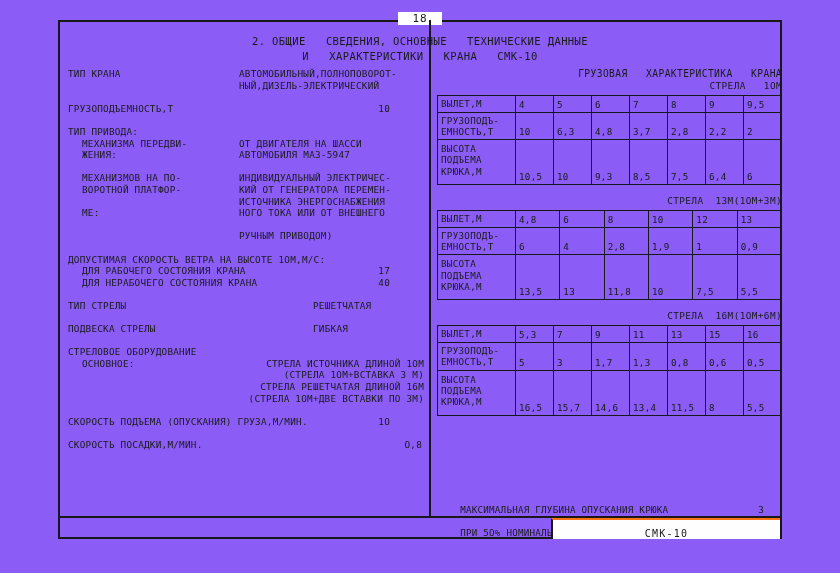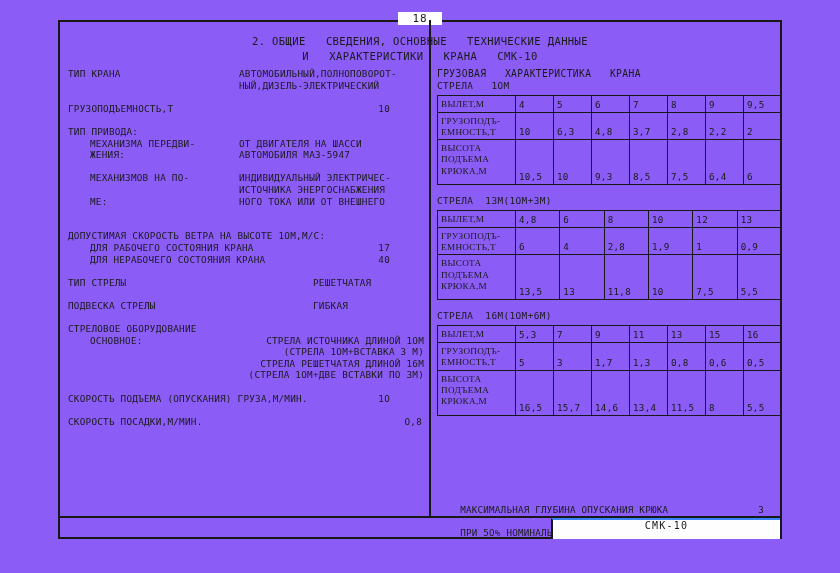--- a/index.html
+++ b/index.html
@@ -66,35 +66,35 @@
     position: absolute;
     left: 68px; top: 68px;
     width: 356px;
     font-size: 9.3px;
     line-height: 11.6px;
     letter-spacing: 0.25px;
   }
   .srow { position: relative; white-space: pre; height: 11.6px; }
   .srow.gap  { height: 11.6px; }
   .s-lab { position: absolute; left: 0; top: 0; white-space: pre; }
-  .s-lab.ind { left: 22px; }
+  .s-lab.ind { left: 14px; }
   .s-val { position: absolute; left: 171px; top: 0; white-space: pre; }
   .s-val.r  { left: auto; right: 2px; margin-left: 36px; }
   .s-val.r2 { left: auto; right: 34px; }
   .s-val.c  { left: auto; right: 0px; }
   .s-val.mid { left: 245px; }
 
   
   #tables {
     position: absolute;
     left: 437px; top: 68px;
     width: 345px;
   }
   .tbl-title {
-    text-align: left;
+    text-align: right;
     font-size: 9.4px;
     line-height: 12px;
     letter-spacing: 0.4px;
     white-space: pre;
   }
   .tbl-title.big { font-size: 9.6px; }
   table.load {
     border-collapse: collapse;
     width: 345px;
     margin-top: 3px;
@@ -107,21 +107,20 @@
     padding: 2px 3px;
     vertical-align: bottom;
     white-space: pre;
     height: 17px;
   }
   table.load td.hdr {
     width: 78px;
     vertical-align: top;
     line-height: 10.6px;
     padding-top: 3px;
-    font-family: Liberation Serif, serif;
   }
   table.load td.hdr.b { vertical-align: bottom; padding-bottom: 2px; }
   table.load tr.tall td { height: 45px; }
   table.load tr.tall td.hdr { line-height: 11.2px; }
   table.load td.num { text-align: left; }
   .spacer { height: 10px; }
 
   
   #bottom-note {
     position: absolute;
@@ -142,22 +141,22 @@
     left: 60px; top: 516px;
     width: 720px; height: 2px;
     background: #181818;
   }
   
   #stamp {
     position: absolute;
     left: 551px; top: 518px;
     width: 229px; height: 21px;
     border-left: 2px solid #181818;
-    border-top: 2px solid #3b82f6;
-    display: flex; align-items: flex-start; justify-content: center;
+    border-top: 2px solid #f97316;
+    display: flex; align-items: flex-end; justify-content: center;
     font-size: 10px;
     letter-spacing: 1.2px;
     background: #fefefe;
   }
 </style>
 </head>
 <body>
 
 <div id="page">
 
@@ -205,29 +204,36 @@
       <span class="s-val">АВТОМОБИЛЯ МАЗ-5947</span>
     </div>
 
     <div class="srow gap"></div>
 
     <div class="srow">
       <span class="s-lab ind">МЕХАНИЗМОВ НА ПО-</span>
       <span class="s-val">ИНДИВИДУАЛЬНЫЙ ЭЛЕКТРИЧЕС-</span>
     </div>
     <div class="srow">
+      <span class="s-lab ind">ВОРОТНОЙ ПЛАТФОР-</span>
+      <span class="s-val">КИЙ ОТ ГЕНЕРАТОРА ПЕРЕМЕН-</span>
+    </div>
+    <div class="srow">
       <span class="s-val">ИСТОЧНИКА ЭНЕРГОСНАБЖЕНИЯ</span>
     </div>
     <div class="srow">
       <span class="s-lab ind">МЕ:</span>
       <span class="s-val">НОГО ТОКА ИЛИ ОТ ВНЕШНЕГО</span>
     </div>
 
     <div class="srow gap"></div>
 
+    <div class="srow">
+      <span class="s-val">РУЧНЫМ ПРИВОДОМ)</span>
+    </div>
 
     <div class="srow gap"></div>
 
     <div class="srow">
       <span class="s-lab">ДОПУСТИМАЯ СКОРОСТЬ ВЕТРА НА ВЫСОТЕ 1ОМ,М/С:</span>
     </div>
     <div class="srow">
       <span class="s-lab ind">ДЛЯ РАБОЧЕГО СОСТОЯНИЯ КРАНА</span>
       <span class="s-val r2">17</span>
     </div>

